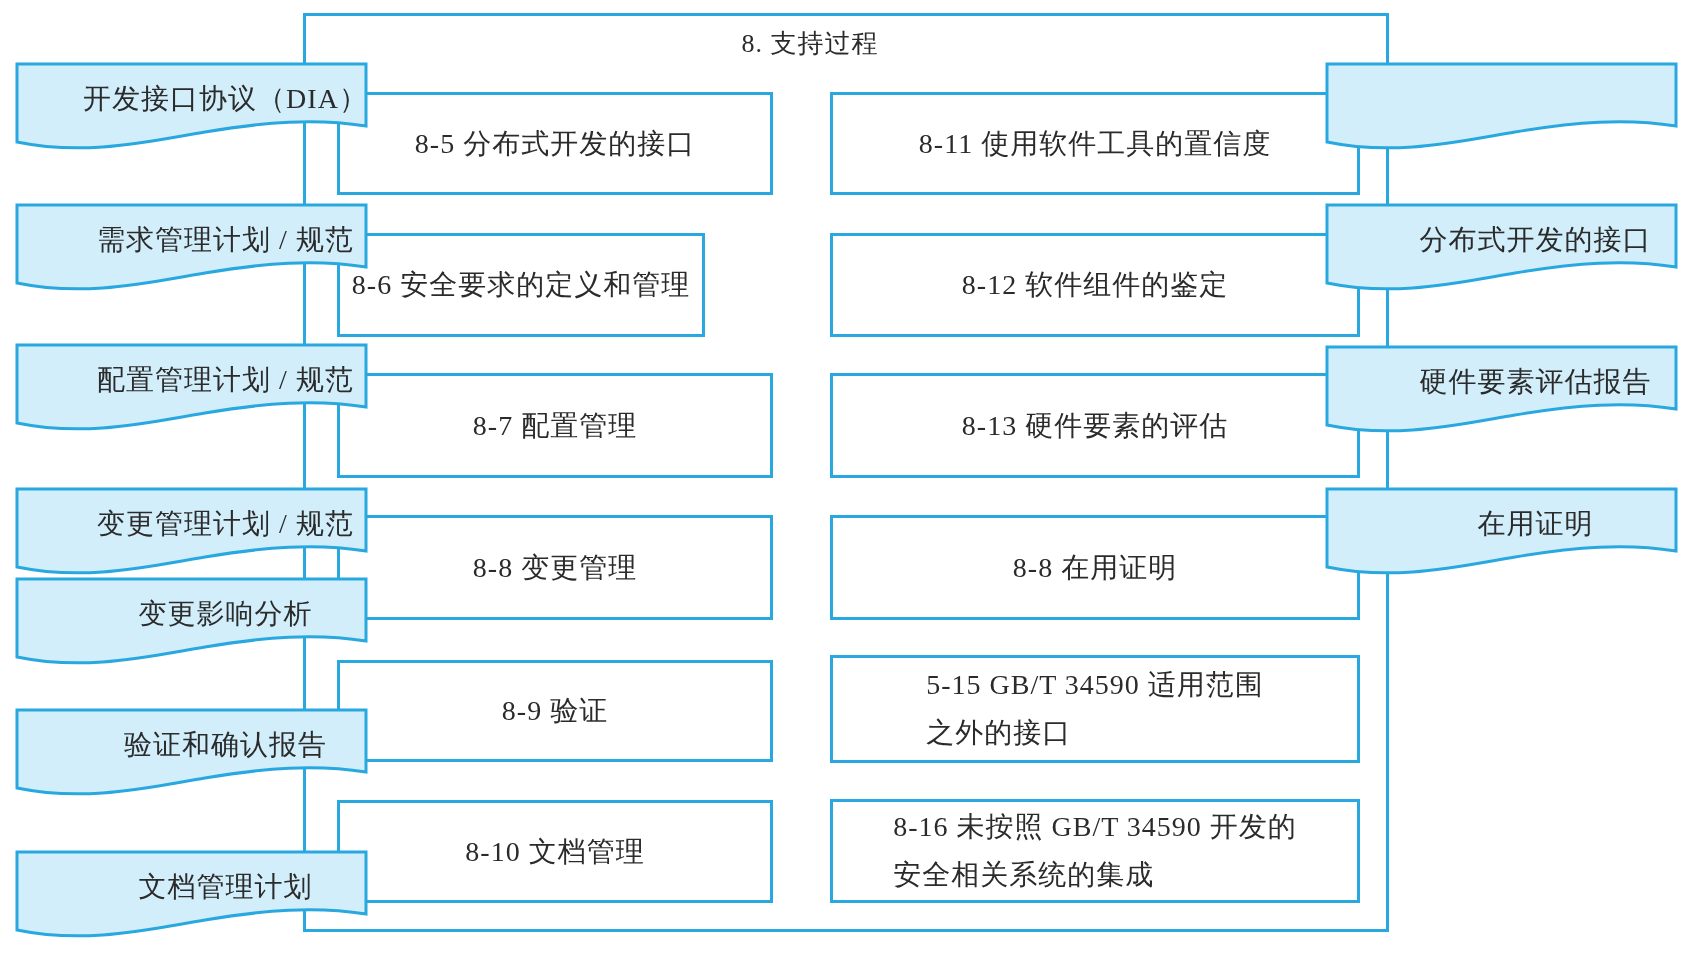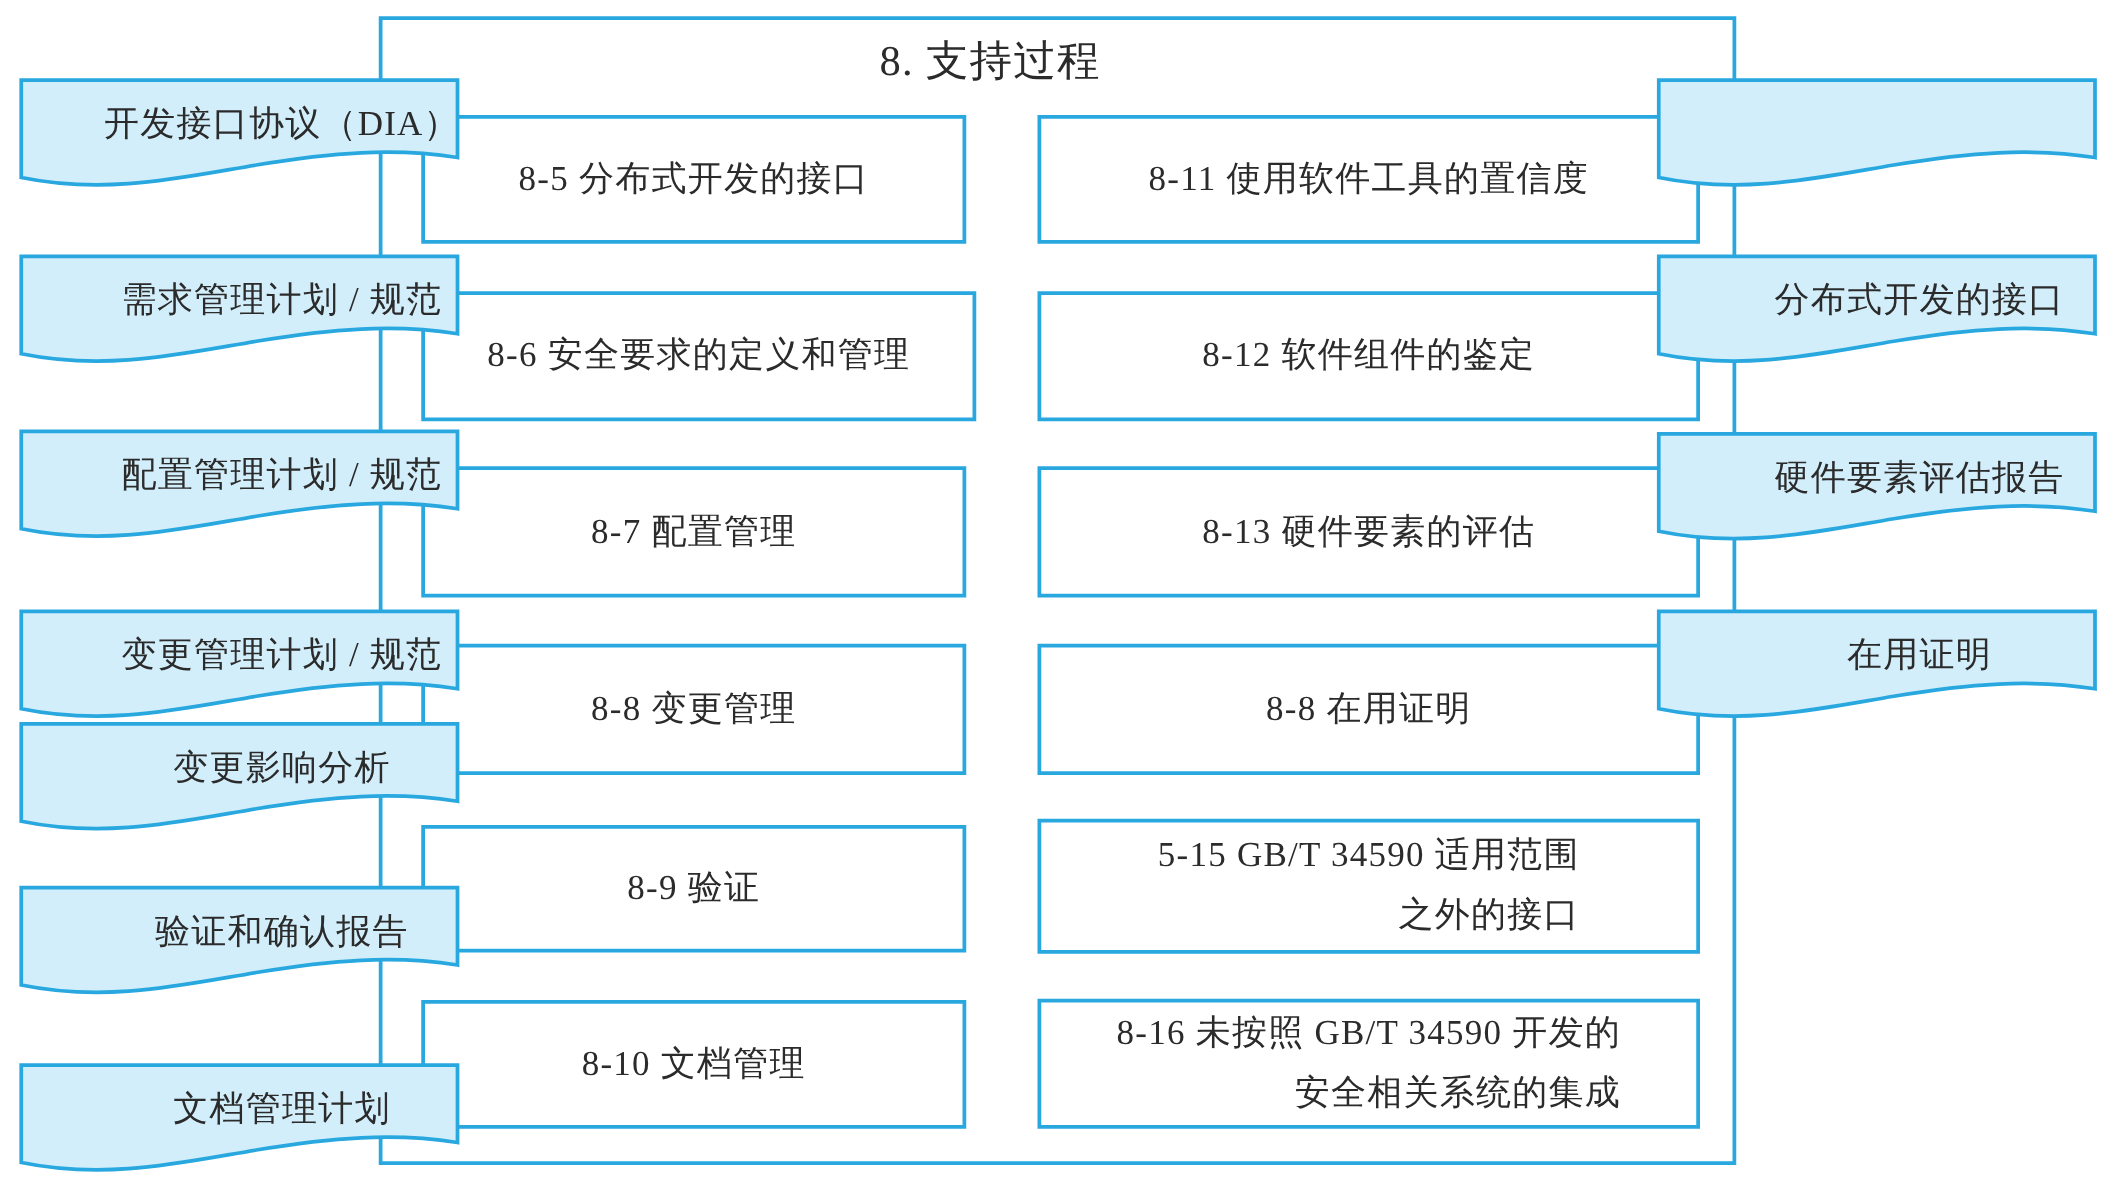--- a/index.html
+++ b/index.html
@@ -19,33 +19,33 @@
   .outer{
     position:absolute;
     left:303px;top:13px;width:1086px;height:919px;
     border:3px solid var(--border-color);
     box-sizing:border-box;
     background:#ffffff;
     z-index:1;
   }
   .title{
     position:absolute;
-    left:542px;top:26px;width:500px;
+    left:560px;top:26px;width:500px;
     text-align:center;
-    font-size:34px;
+    font-size:26px;
     letter-spacing:1px;
     z-index:2;
   }
   .proc{
     position:absolute;
     box-sizing:border-box;
     border:3px solid var(--border-color);
     background:#ffffff;
     display:flex;align-items:center;justify-content:center;
-    text-align:right;
+    text-align:left;
     font-size:28px;
     line-height:1.7;
     white-space:pre-line;
     letter-spacing:1px;
     z-index:2;
   }
   .doc{
     position:absolute;
     width:353px;height:100px;
     z-index:3;
@@ -63,21 +63,21 @@
 </style>
 </head>
 <body>
 
 <div class="canvas">
 
   <div class="outer"></div>
   <div class="title">8. 支持过程</div>
 
   <div class="proc" style="left:337px;top:92px;width:436px;height:103px">8-5 分布式开发的接口</div>
-  <div class="proc" style="left:337px;top:233px;width:444px;height:104px">8-6 安全要求的定义和管理</div>
+  <div class="proc" style="left:337px;top:233px;width:368px;height:104px">8-6 安全要求的定义和管理</div>
   <div class="proc" style="left:337px;top:373px;width:436px;height:105px">8-7 配置管理</div>
   <div class="proc" style="left:337px;top:515px;width:436px;height:105px">8-8 变更管理</div>
   <div class="proc" style="left:337px;top:660px;width:436px;height:102px">8-9 验证</div>
   <div class="proc" style="left:337px;top:800px;width:436px;height:103px">8-10 文档管理</div>
 
   <div class="proc" style="left:830px;top:92px;width:530px;height:103px">8-11 使用软件工具的置信度</div>
   <div class="proc" style="left:830px;top:233px;width:530px;height:104px">8-12 软件组件的鉴定</div>
   <div class="proc" style="left:830px;top:373px;width:530px;height:105px">8-13 硬件要素的评估</div>
   <div class="proc" style="left:830px;top:515px;width:530px;height:105px">8-8 在用证明</div>
   <div class="proc" style="left:830px;top:655px;width:530px;height:108px">5-15 GB/T 34590 适用范围

